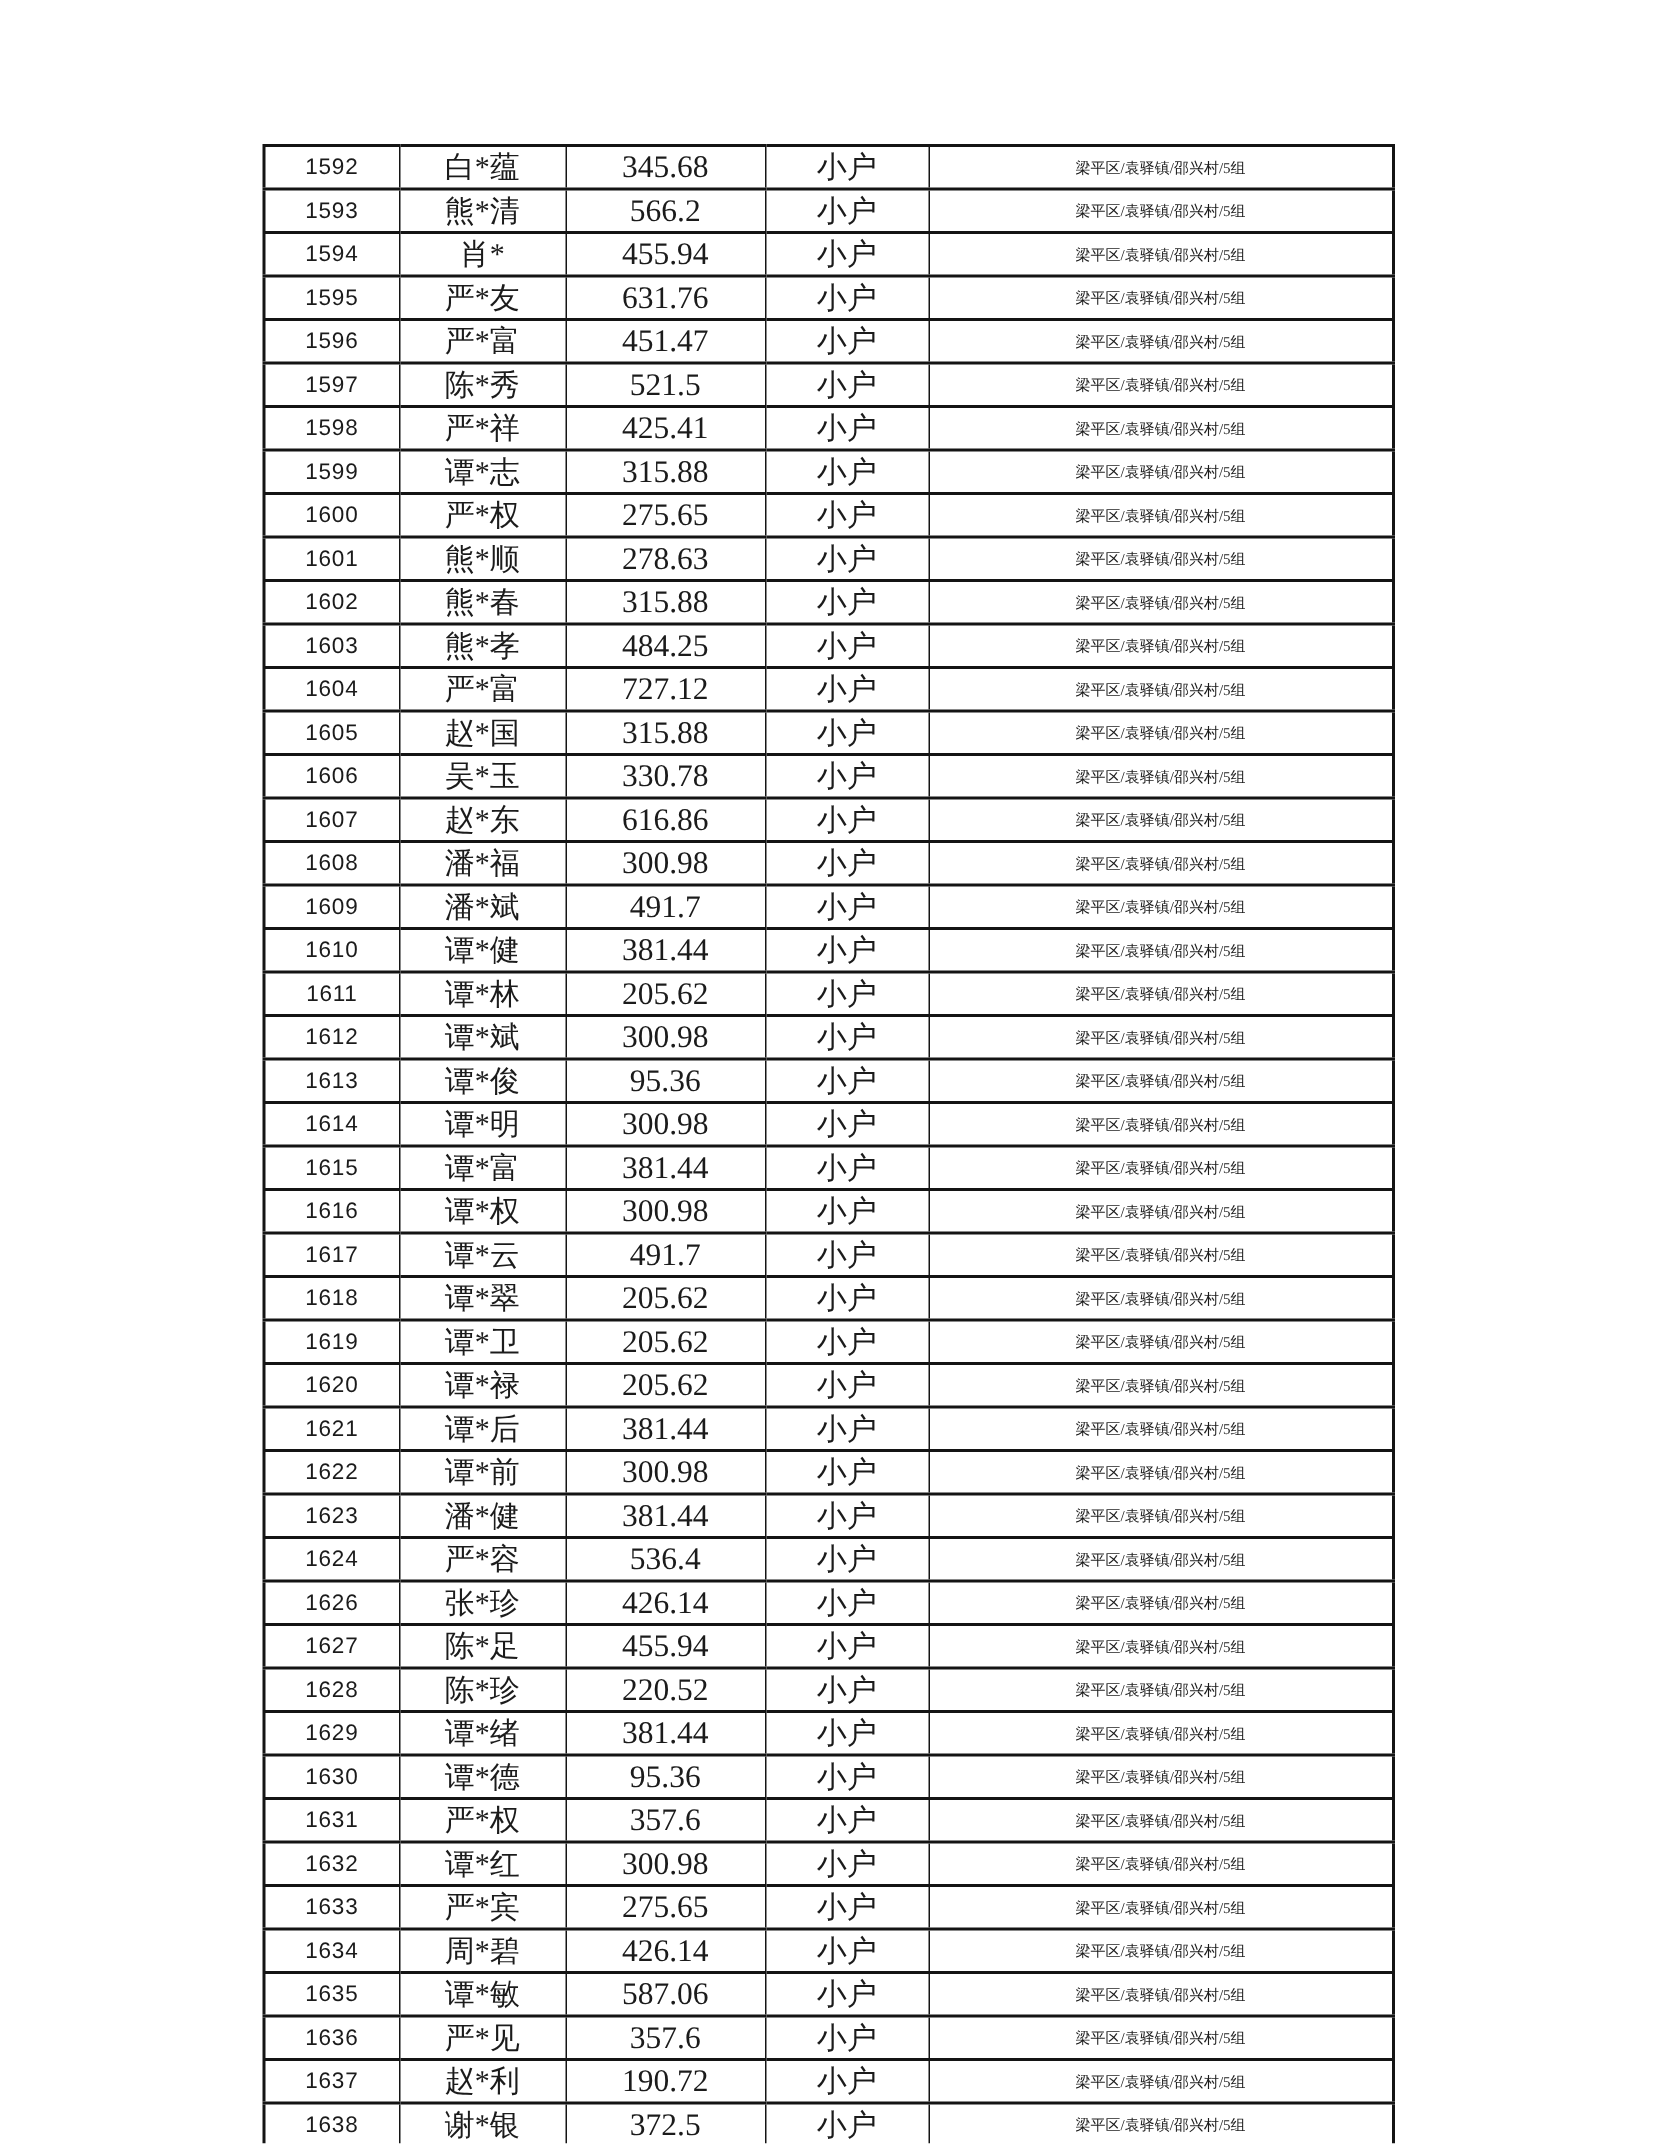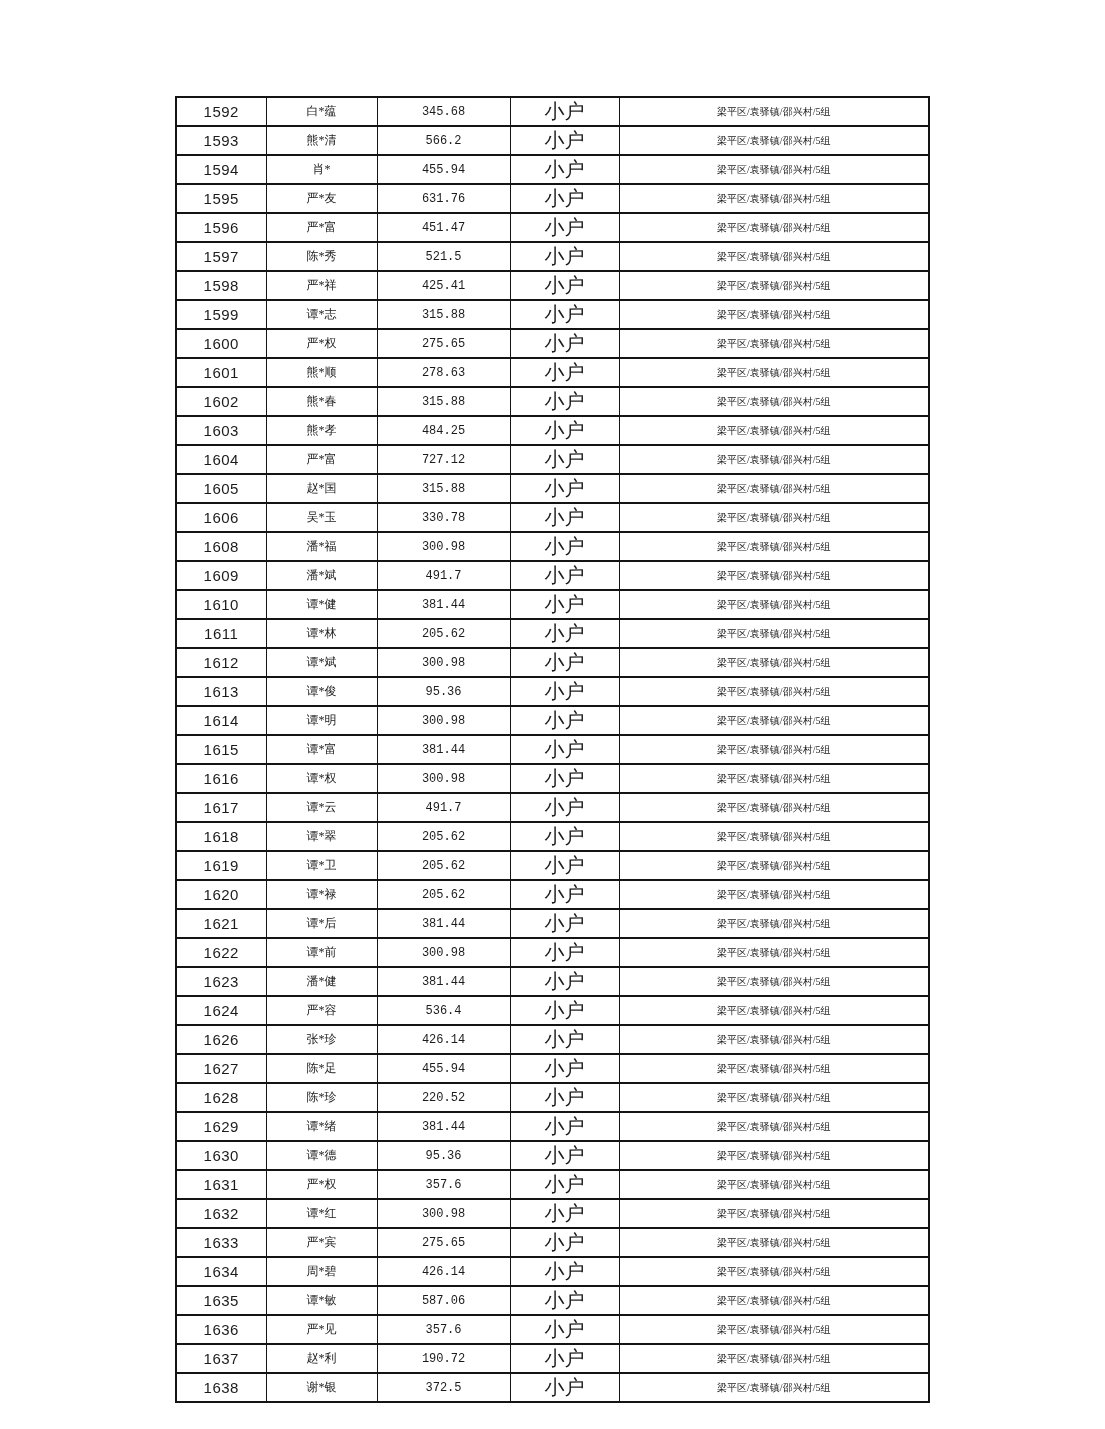--- a/index.html
+++ b/index.html
@@ -44,26 +44,26 @@
   col.w-type { width: 109px; }
   col.w-loc  { width: 310px; }
 
   
   td.c0 { 
     font-family: "Liberation Sans", "DejaVu Sans", sans-serif;
     font-size: 15px;
     letter-spacing: 0.5px;
   }
   td.c1 { 
-    font-size: 12px;
+    font-size: 20px;
     font-family: Liberation Serif, serif;
   }
   td.c2 { 
-    font-family: Liberation Mono, monospace;
-    font-size: 12px;
+    font-family: Liberation Serif, serif;
+    font-size: 21px;
     margin-left: 14px;
   }
   td.c3 { 
     font-size: 20px;
   }
   td.c4 { 
     font-size: 10px;
     color: #2d2d2d;
   }
 </style>
@@ -179,20 +179,27 @@
           <td class="c4">梁平区/袁驿镇/邵兴村/5组</td>
         </tr>
         <tr>
           <td class="c0">1606</td>
           <td class="c1">吴*玉</td>
           <td class="c2">330.78</td>
           <td class="c3">小户</td>
           <td class="c4">梁平区/袁驿镇/邵兴村/5组</td>
         </tr>
         <tr>
+          <td class="c0">1607</td>
+          <td class="c1">赵*东</td>
+          <td class="c2">616.86</td>
+          <td class="c3">小户</td>
+          <td class="c4">梁平区/袁驿镇/邵兴村/5组</td>
+        </tr>
+        <tr>
           <td class="c0">1608</td>
           <td class="c1">潘*福</td>
           <td class="c2">300.98</td>
           <td class="c3">小户</td>
           <td class="c4">梁平区/袁驿镇/邵兴村/5组</td>
         </tr>
         <tr>
           <td class="c0">1609</td>
           <td class="c1">潘*斌</td>
           <td class="c2">491.7</td>

